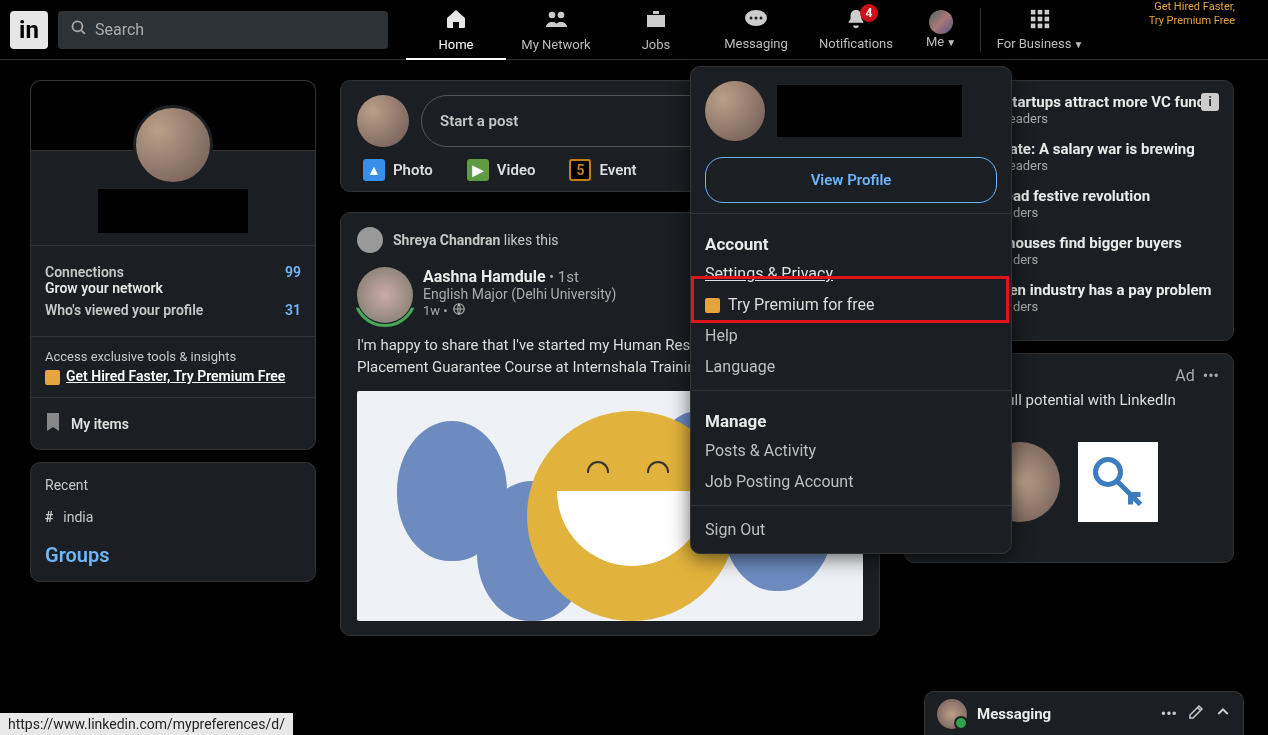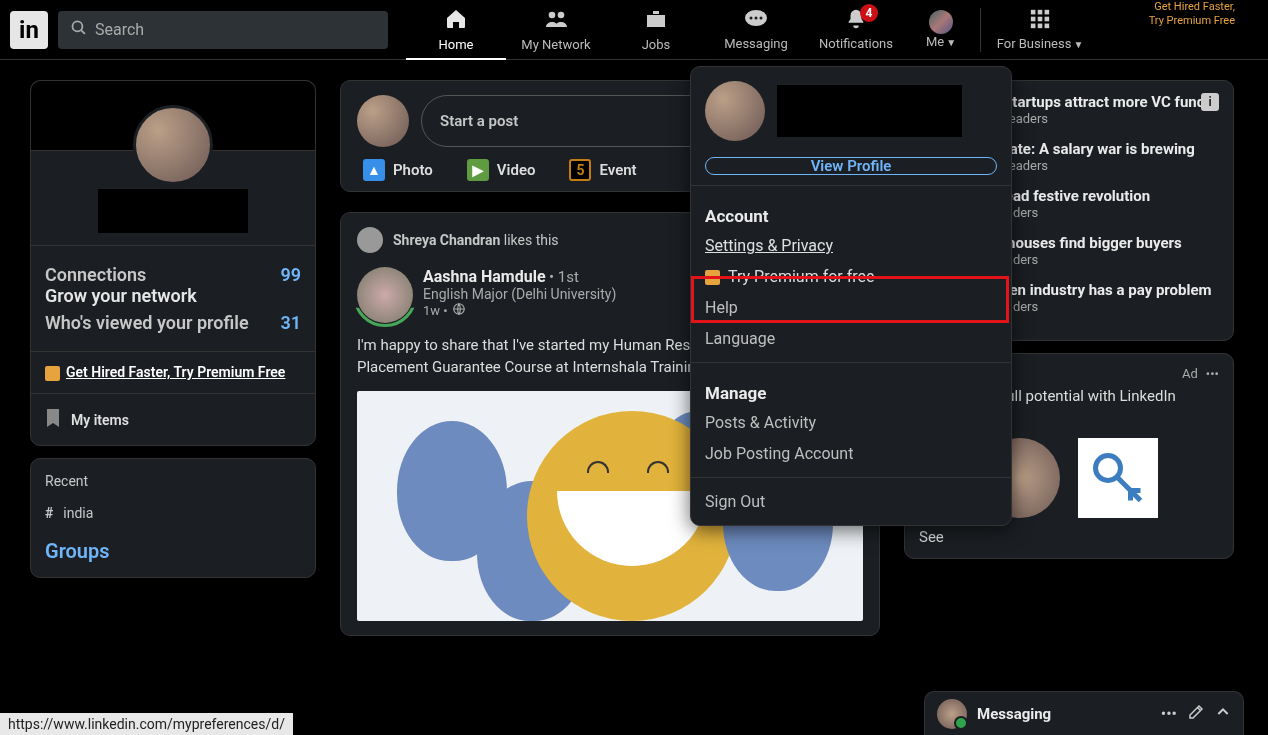--- a/index.html
+++ b/index.html
@@ -96,21 +96,21 @@
   .profile-top .avatar {
     width:80px; height:80px; border-radius:50%;
     background:radial-gradient(circle at 30% 30%, #bba088, #6b5653);
     border:3px solid #1b1f23;
     position:absolute; left:50%; transform:translateX(-50%); top:24px;
   }
   .name-black {
     width:150px; height:44px; background:#000; margin:38px auto 12px;
   }
   .left-sec { border-top:1px solid #333; padding:12px 14px; }
-  .stat-row { display:flex; justify-content:space-between; margin:6px 0; font-size:18px;}
+  .stat-row { display:flex; justify-content:space-between; margin:6px 0; font-size:14px;}
   .stat-row .lab { color:#c7c7c7; font-weight:600;}
   .stat-row .sub { color:#e6e6e6; font-weight:600;}
   .stat-row .num { color:#70b5f9; font-weight:600;}
   .premium-sec { padding:12px 14px; border-top:1px solid #333;}
   .premium-sec .line1 { color:#c7c7c7; font-size:13px; margin-bottom:4px;}
   .premium-sec .line2 { color:#fff; font-size:14px; font-weight:600; text-decoration:underline; display:flex; gap:6px;}
   .gold { width:15px;height:15px;background:#e7a33e;border-radius:2px;display:inline-block;margin-top:2px;}
   .items-sec { padding:14px; border-top:1px solid #333; display:flex; align-items:center; gap:10px; font-weight:600; color:#e0e0e0;}
   .recent-card { padding:14px; }
   .recent-card h4 { font-size:14px; font-weight:400; color:#c7c7c7; margin-bottom:16px;}
@@ -155,21 +155,21 @@
   .eye{position:absolute;width:22px;height:12px;border:2px solid #333;border-bottom:none;border-radius:12px 12px 0 0;top:70px;}
   .e1{left:230px;} .e2{left:290px;}
   
   .news-card { padding:12px 14px;}
   .news-item { margin-bottom:14px;}
   .news-item .t{font-weight:700;color:#eaeaea;font-size:15px;}
   .news-item .s{color:#aaa;font-size:13px;}
   .info-icon{position:absolute;right:14px;top:12px;width:18px;height:18px;border-radius:3px;background:#ccc;color:#222;font-size:12px;font-weight:bold;display:flex;align-items:center;justify-content:center;}
   .news-card{position:relative;}
   .ad-card{padding:12px 14px;}
-  .ad-top{display:flex;justify-content:flex-end;align-items:flex-end;gap:8px;color:#aaa;font-size:13px;margin-bottom:6px;}
+  .ad-top{display:flex;justify-content:flex-end;align-items:flex-end;gap:8px;color:#aaa;font-size:16px;margin-bottom:6px;}
   .ad-text{color:#ddd;font-size:15px;line-height:1.3;margin-bottom:12px;}
   .ad-imgs{display:flex;gap:18px;justify-content:center;}
   .ad-av{width:80px;height:80px;border-radius:50%;background:radial-gradient(circle,#bba088,#6b5653);}
   .ad-key{width:80px;height:80px;background:#fff;display:flex;align-items:center;justify-content:center;font-size:46px;}
   .see-hidden{color:#ddd;font-size:15px;margin-top:10px;}
   
   .dropdown {
     position:absolute;
     top:66px; left:690px;
     width:322px;
@@ -180,21 +180,21 @@
     padding-bottom:8px;
     z-index:50;
   }
   .dd-top{display:flex;gap:12px;padding:14px 14px 10px;align-items:center;}
   .dd-av{width:60px;height:60px;border-radius:50%;background:radial-gradient(circle at 30% 30%,#bba088,#6b5653);}
   .dd-name-black{width:185px;height:52px;background:#000;}
   .dd-view{
     margin:6px 14px 10px;
     border:1px solid #70b5f9;
     border-radius:18px;
-    height:18px;
+    height:46px;
     display:flex;align-items:center;justify-content:center;
     color:#70b5f9;font-weight:600;font-size:15px;
   }
   .dd-sec-h{padding:12px 14px 4px;font-weight:700;color:#eaeaea;font-size:17px;}
   .dd-item{padding:6px 14px;color:#bfbfbf;font-size:16px;}
   .dd-item.premium{display:flex;align-items:center;gap:8px;color:#ddd;}
   .dd-item.premium .gold{width:15px;height:15px;}
   .dd-sep{height:1px;background:#333;margin:8px 0;}
   .settings-item{color:#e0e0e0;text-decoration:underline;}
   .redbox{
@@ -329,20 +329,21 @@
             <div class="sub">Grow your network</div>
           </span>
           <span class="num">99</span>
         </div>
         <div class="stat-row">
           <span class="lab">Who's viewed your profile</span>
           <span class="num">31</span>
         </div>
       </div>
       <div class="premium-sec">
+        <div class="line1">Access exclusive tools &amp; insights</div>
         <div class="line2">
           <span class="gold"></span>
           <span>Get Hired Faster, Try Premium Free</span>
         </div>
       </div>
       <div class="items-sec">
         <span>
           <svg width="16" height="20" viewBox="0 0 16 20" fill="#888">
               <path d="M2 1h12v18l-6-4-6 4z"></path>
             </svg>

